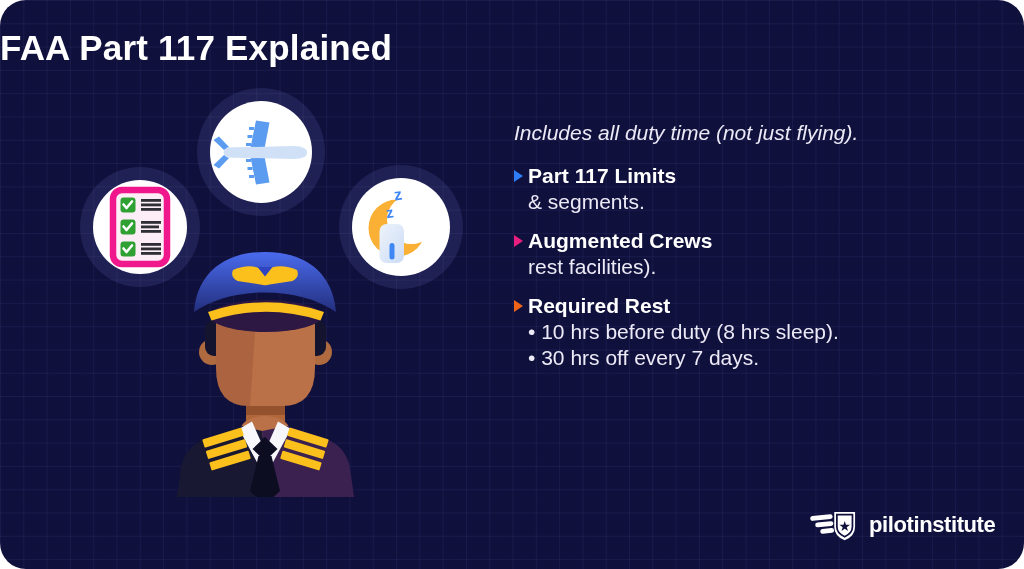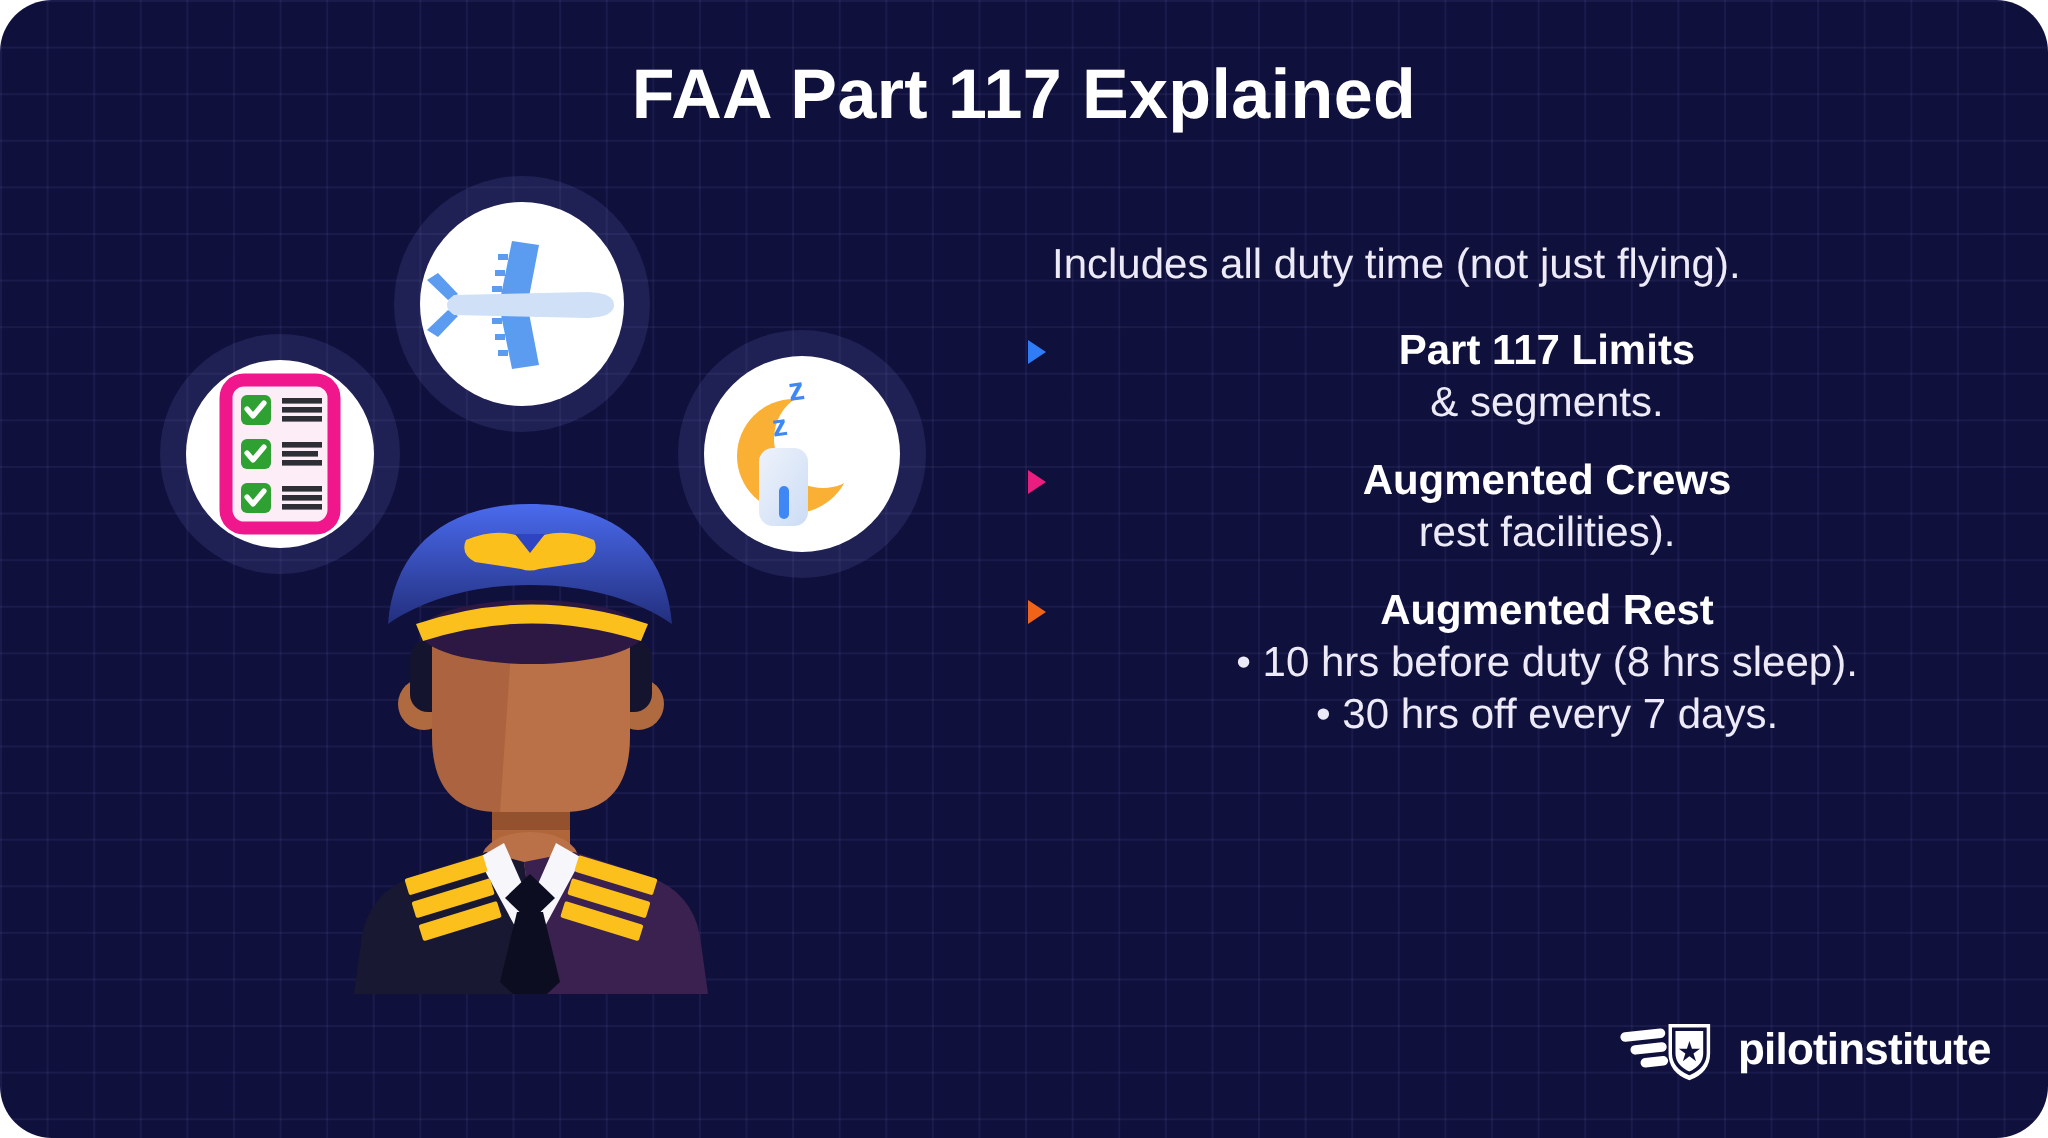--- a/index.html
+++ b/index.html
@@ -8,30 +8,30 @@
     background-color:#10103d;
     background-image:
       linear-gradient(rgba(142,150,240,0.08) 1px, transparent 1px),
       linear-gradient(90deg, rgba(142,150,240,0.08) 1px, transparent 1px);
     background-size:23.3px 23.3px;
     border-radius:26px; overflow:hidden;
     font-family:"Liberation Sans", sans-serif;
   }
   .title {
     position:absolute; top:28px; left:0; width:100%;
-    text-align:center; color:#ffffff; font-size:35px; font-weight:700;
+    text-align:left; color:#ffffff; font-size:35px; font-weight:700;
     letter-spacing:0.2px; line-height:40px;
   }
   .illustration { position:absolute; left:0; top:75px; width:510px; height:440px; }
   .content {
     position:absolute; left:514px; top:120px; width:505px;
     color:#eceaf6; font-size:21px; line-height:26px;
   }
-  .intro { margin:0 0 17px 12px; white-space:nowrap; }
-  .section { position:relative; padding-left:14px; margin-bottom:13px;text-align:center; }
+  .intro { margin:0 0 17px 0; white-space:nowrap;font-style:italic; }
+  .section { position:relative; padding-left:14px; margin-bottom:13px; }
   .sec-arrow {
     position:absolute; left:0; top:7px; width:0; height:0;
     border-left:9px solid #2e7df6;
     border-top:6px solid transparent; border-bottom:6px solid transparent;
   }
   .sec-heading { margin:0; font-size:21px; font-weight:700; color:#ffffff; line-height:26px; white-space:nowrap; }
   .sec-line { white-space:nowrap; }
   .logo { position:absolute; left:810px; top:506px; display:flex; align-items:center; gap:7px; }
   .logo-text { color:#ffffff; font-size:22px; font-weight:800; letter-spacing:-0.4px; }
 </style>
@@ -148,21 +148,21 @@
 
     <div class="section">
       <span class="sec-arrow" style="border-left-color: rgb(234, 30, 126);"></span>
       <h3 class="sec-heading">Augmented Crews</h3>
       <div class="sec-line">rest facilities).</div>
     </div>
 
 
     <div class="section">
       <span class="sec-arrow" style="border-left-color: rgb(239, 100, 24);"></span>
-      <h3 class="sec-heading">Augmented Rest</h3>
+      <h3 class="sec-heading">Required Rest</h3>
       <div class="sec-line">• 10 hrs before duty (8 hrs sleep).</div>
       <div class="sec-line">• 30 hrs off every 7 days.</div>
     </div>
   </div>
 
   <div class="logo">
     <svg width="52" height="38" viewBox="0 0 60 42">
       <g transform="rotate(-6 20 20)" fill="#ffffff">
         <rect x="1" y="9" width="26" height="5.5" rx="2.75"></rect>
         <rect x="6" y="17" width="21" height="5.5" rx="2.75"></rect>

